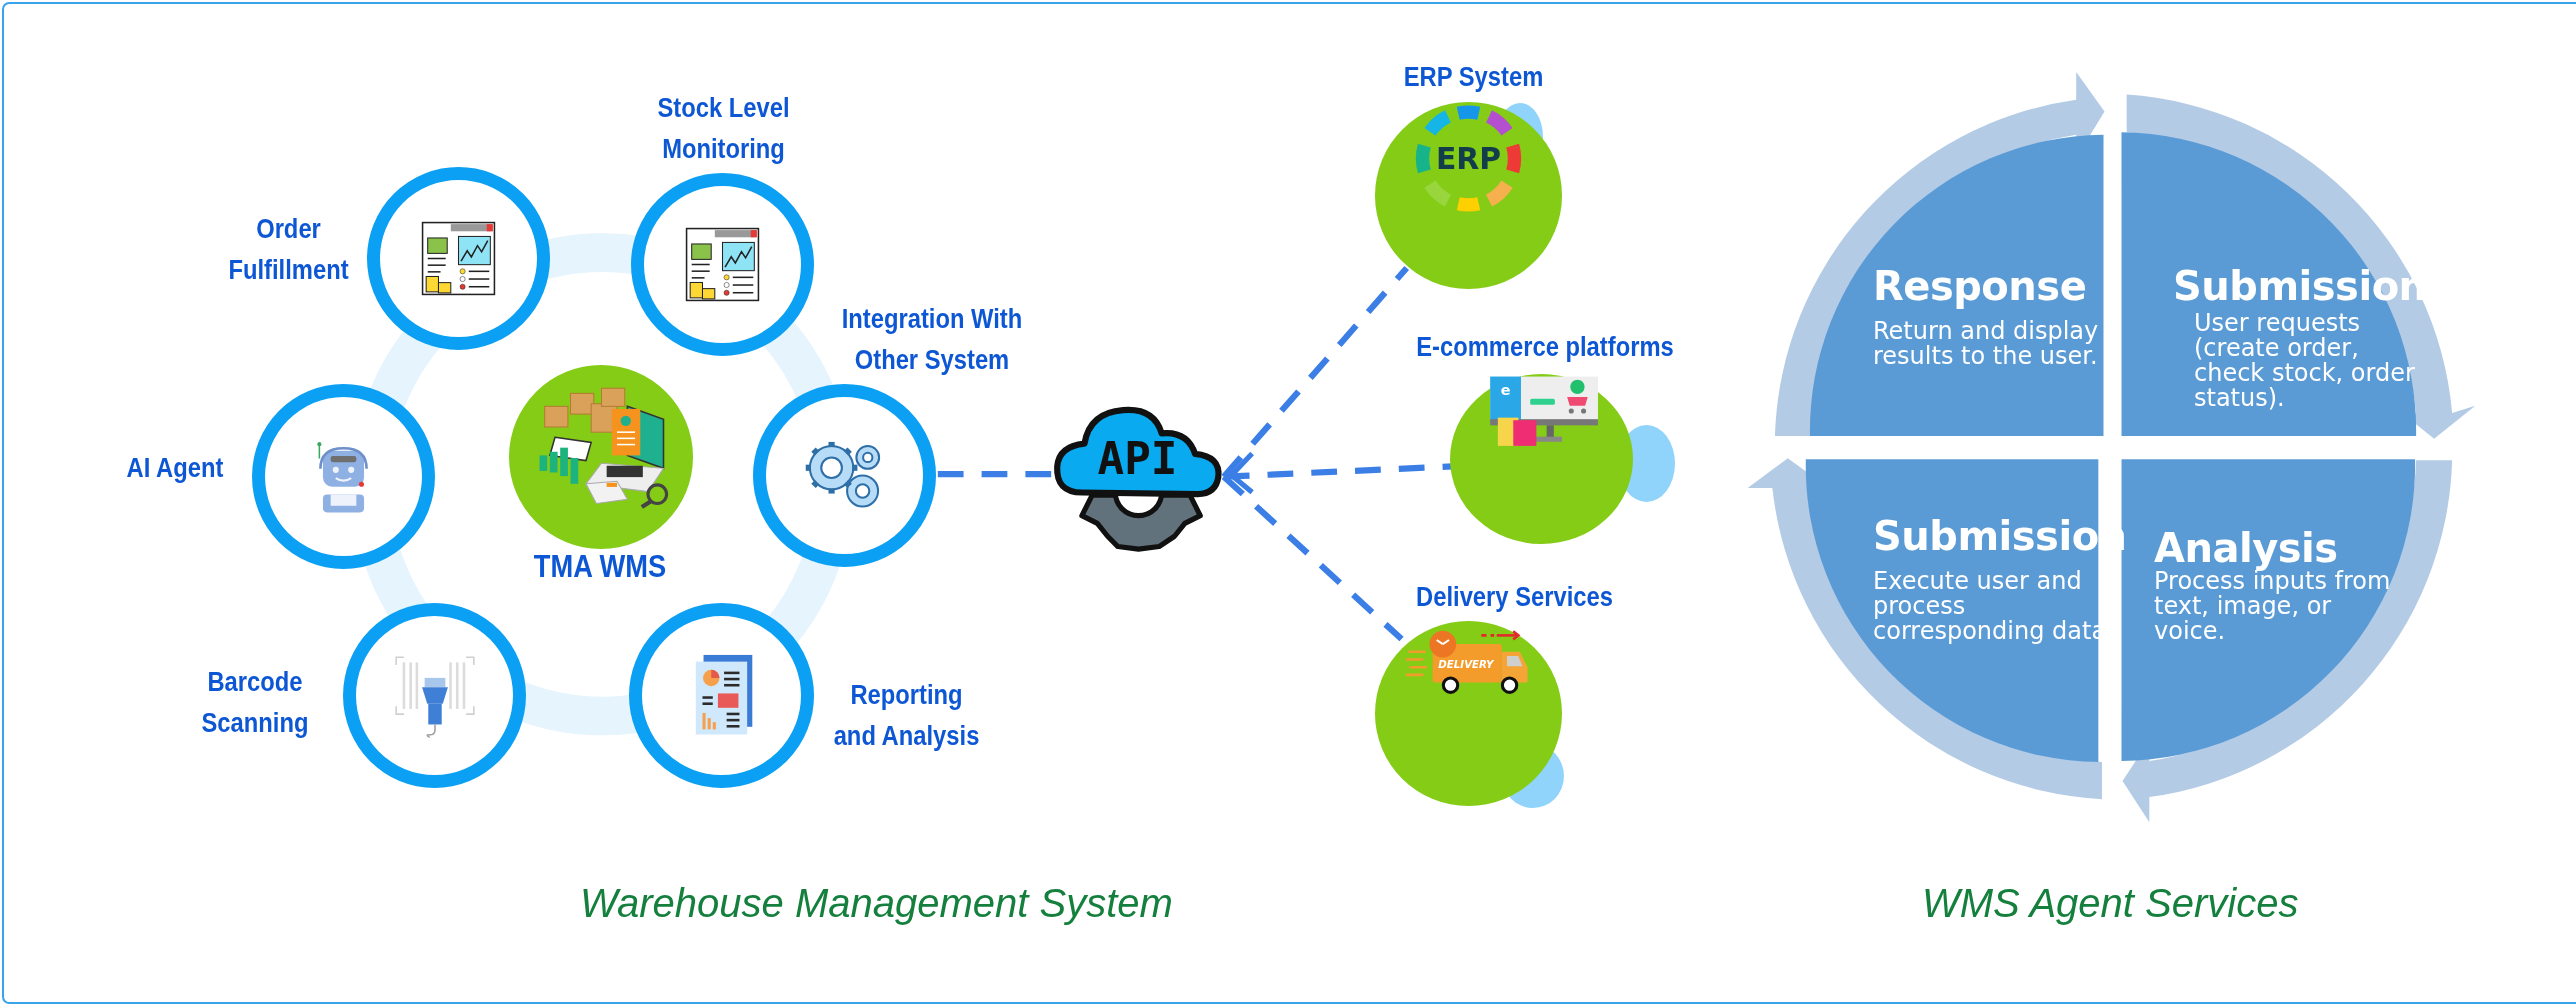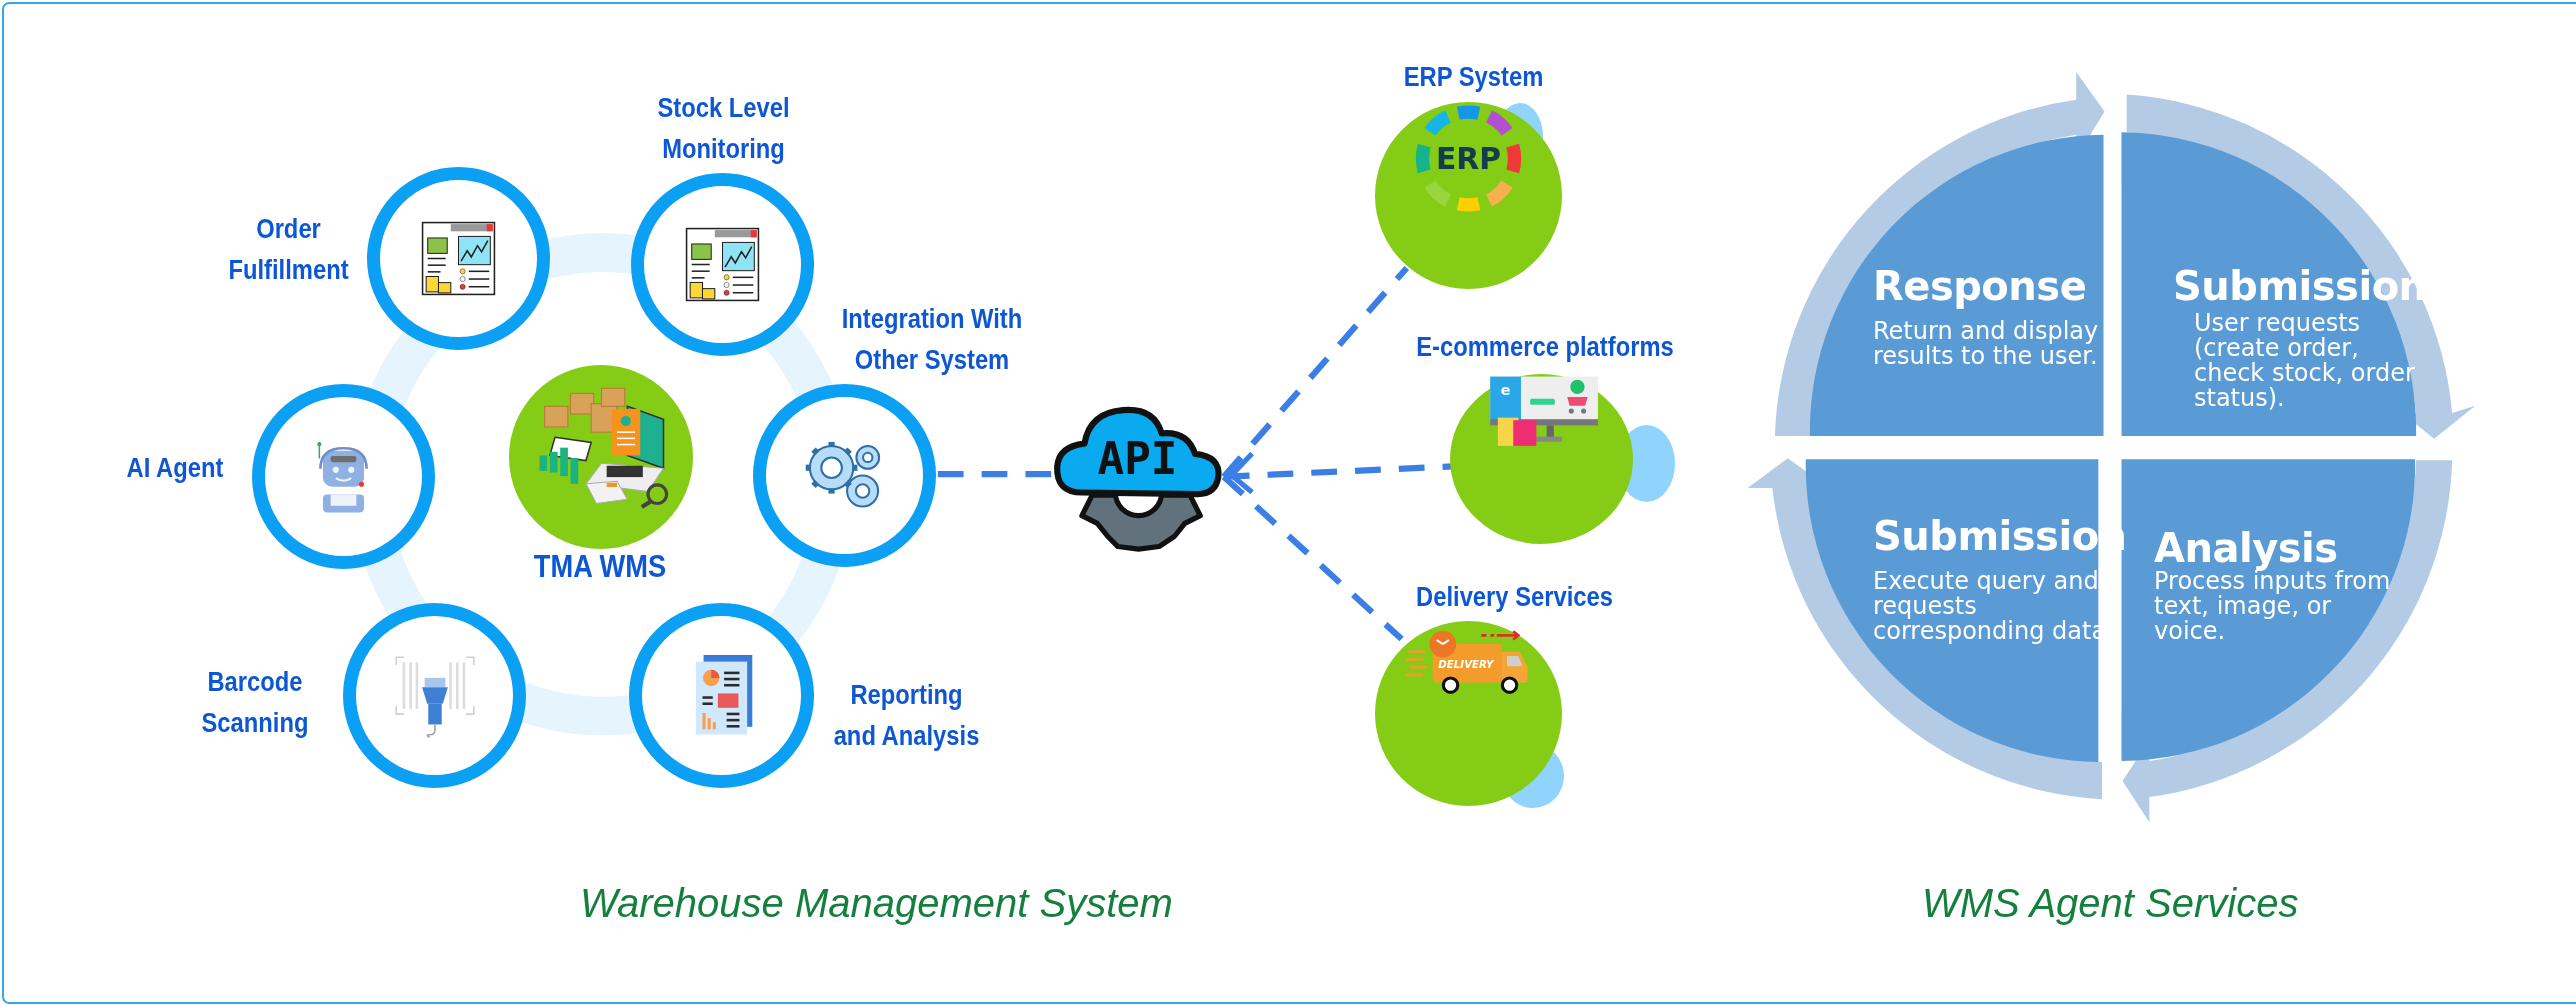--- a/index.html
+++ b/index.html
@@ -334,21 +334,21 @@
     <div class="q-desc" style="left:1873px;top:319px;">Return and display results to the user.</div>
   </div>
 
   <div>
     <div class="q-title" style="left:2154px;top:263px;margin-left:19px;">Submission</div>
     <div class="q-desc" style="left:2154px;top:311px;margin-left:40px;">User requests (create order, check stock, order status).</div>
   </div>
 
   <div>
     <div class="q-title" style="left:1873px;top:513px;">Submission</div>
-    <div class="q-desc" style="left:1873px;top:569px;">Execute query and requests corresponding data.</div>
+    <div class="q-desc" style="left:1873px;top:569px;">Execute user and process corresponding data.</div>
   </div>
 
   <div>
     <div class="q-title" style="left:2154px;top:513px;margin-top:12px;">Analysis</div>
     <div class="q-desc" style="left:2154px;top:569px;">Process inputs from text, image, or voice.</div>
   </div>
 
   <div class="caption" style="left:1922px;top:881px;">WMS Agent Services</div>
 </div>
 

